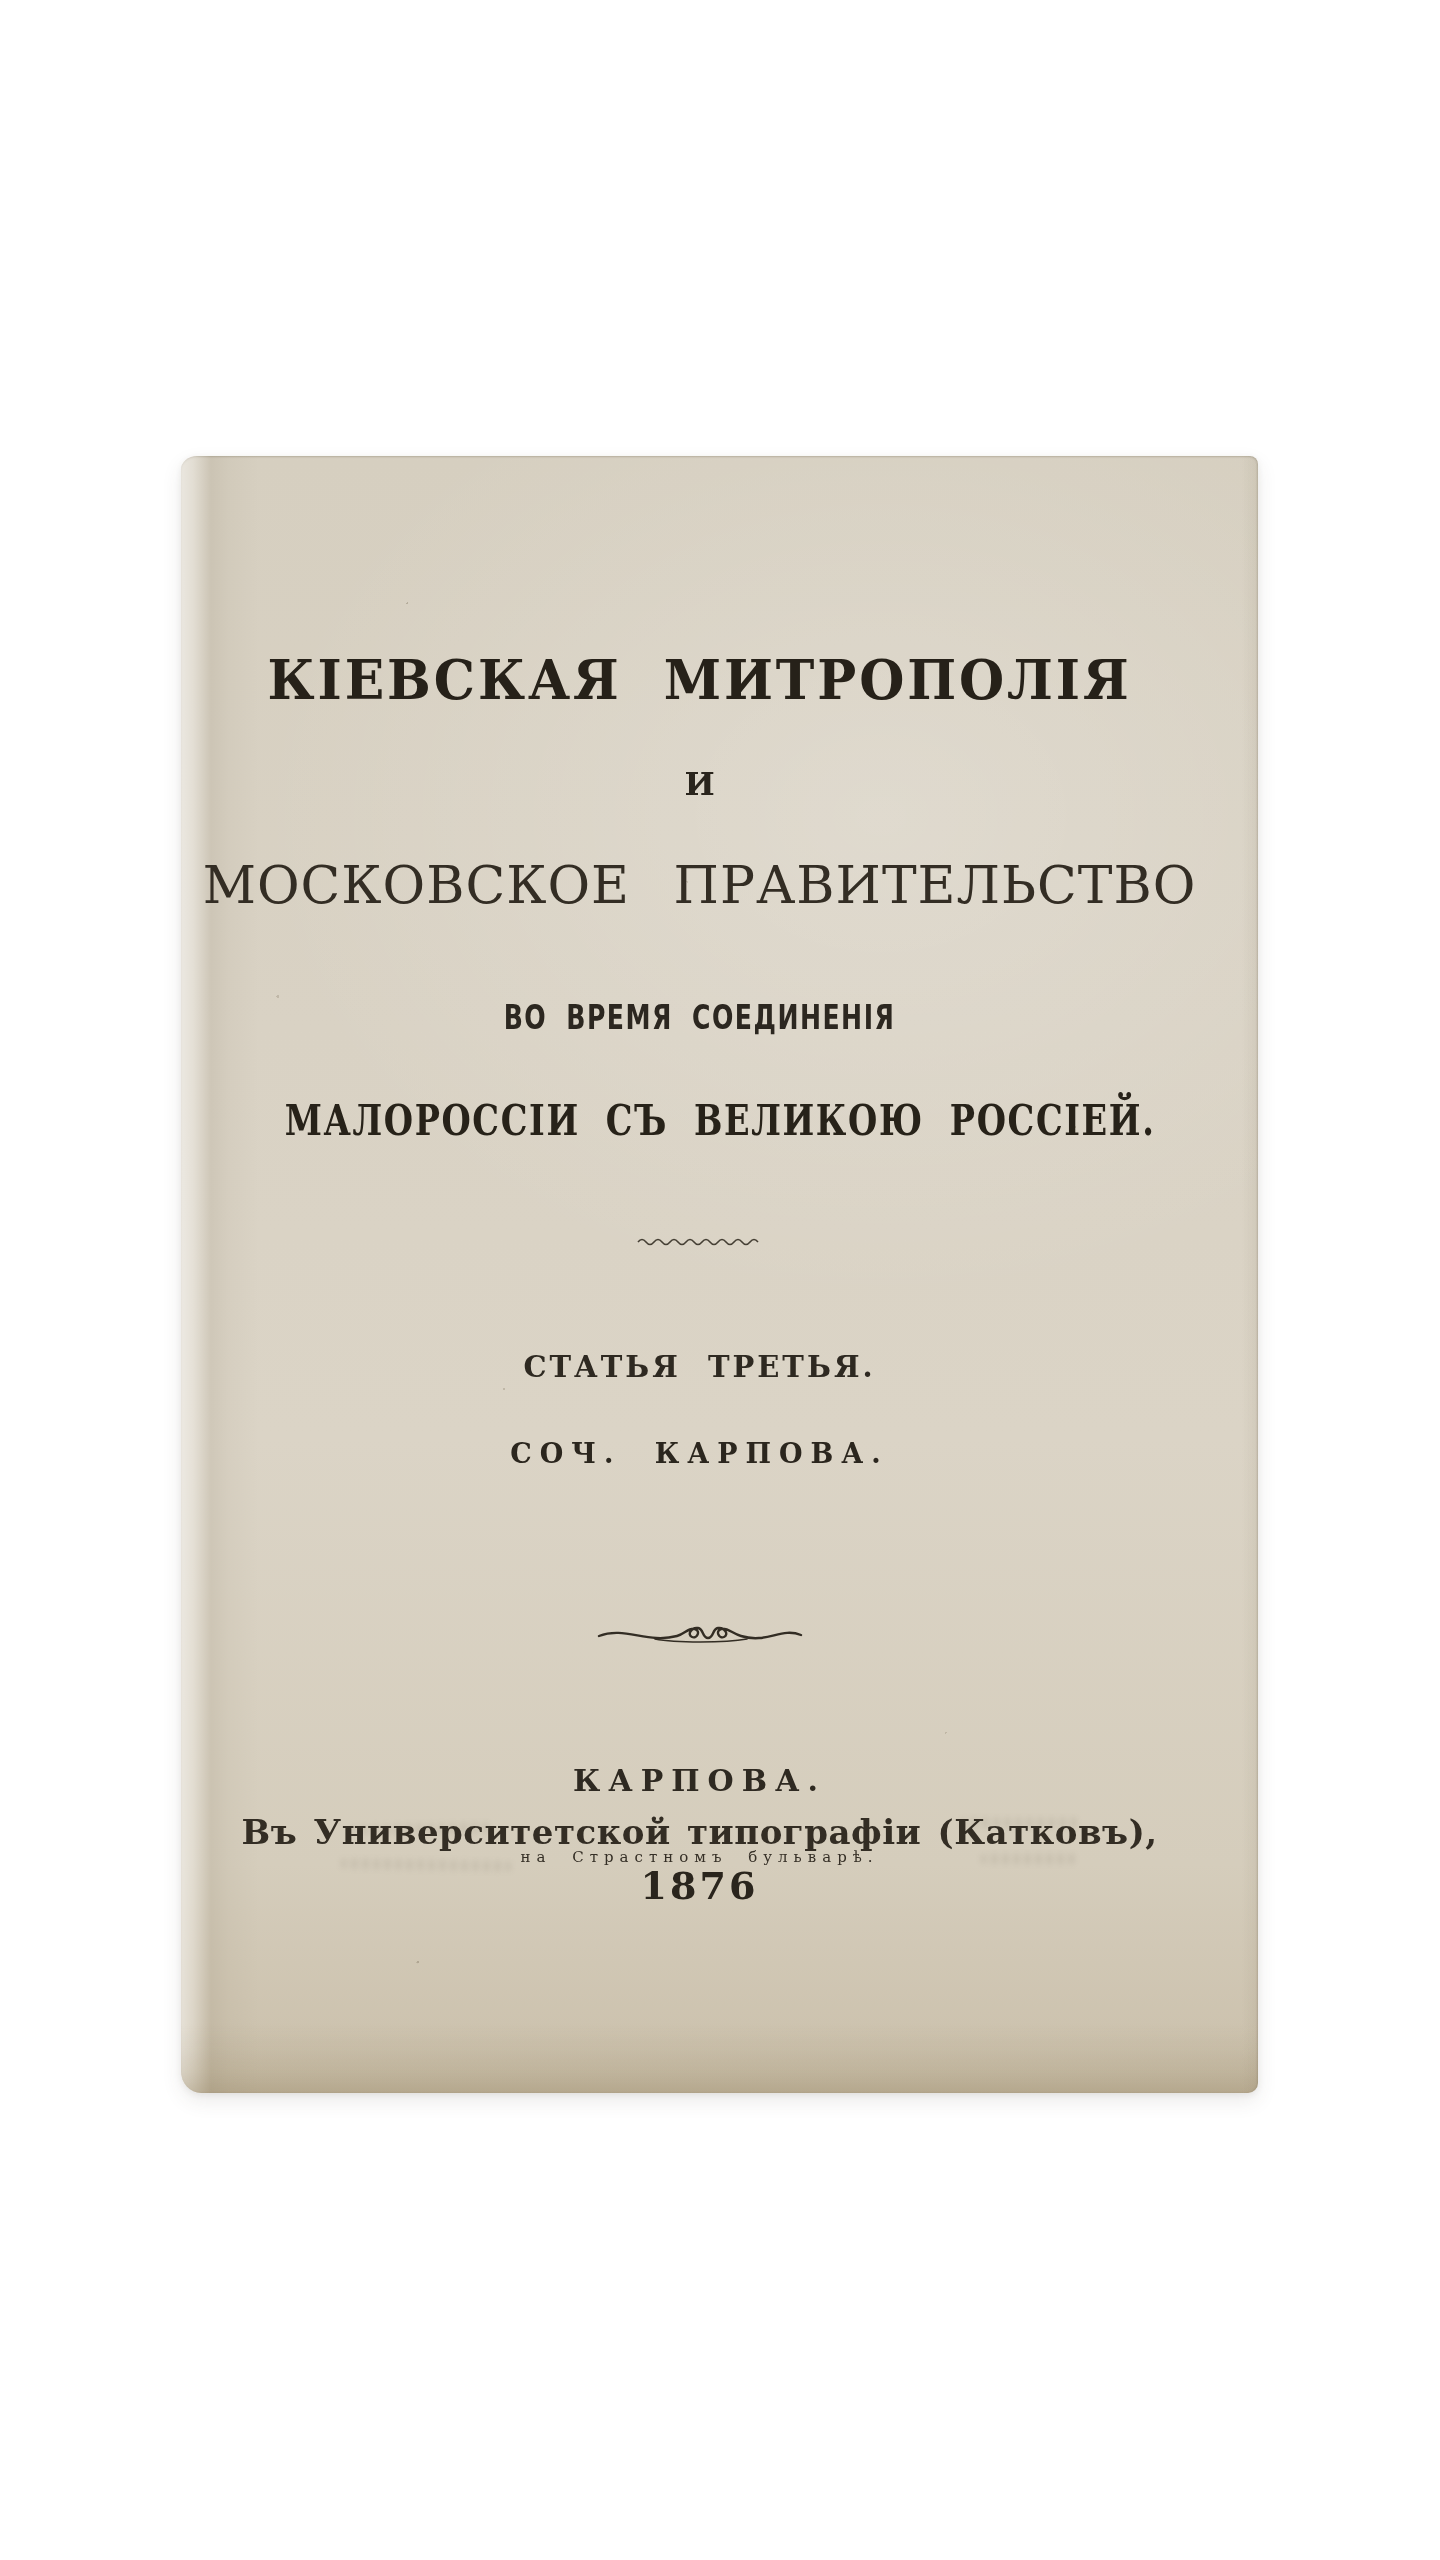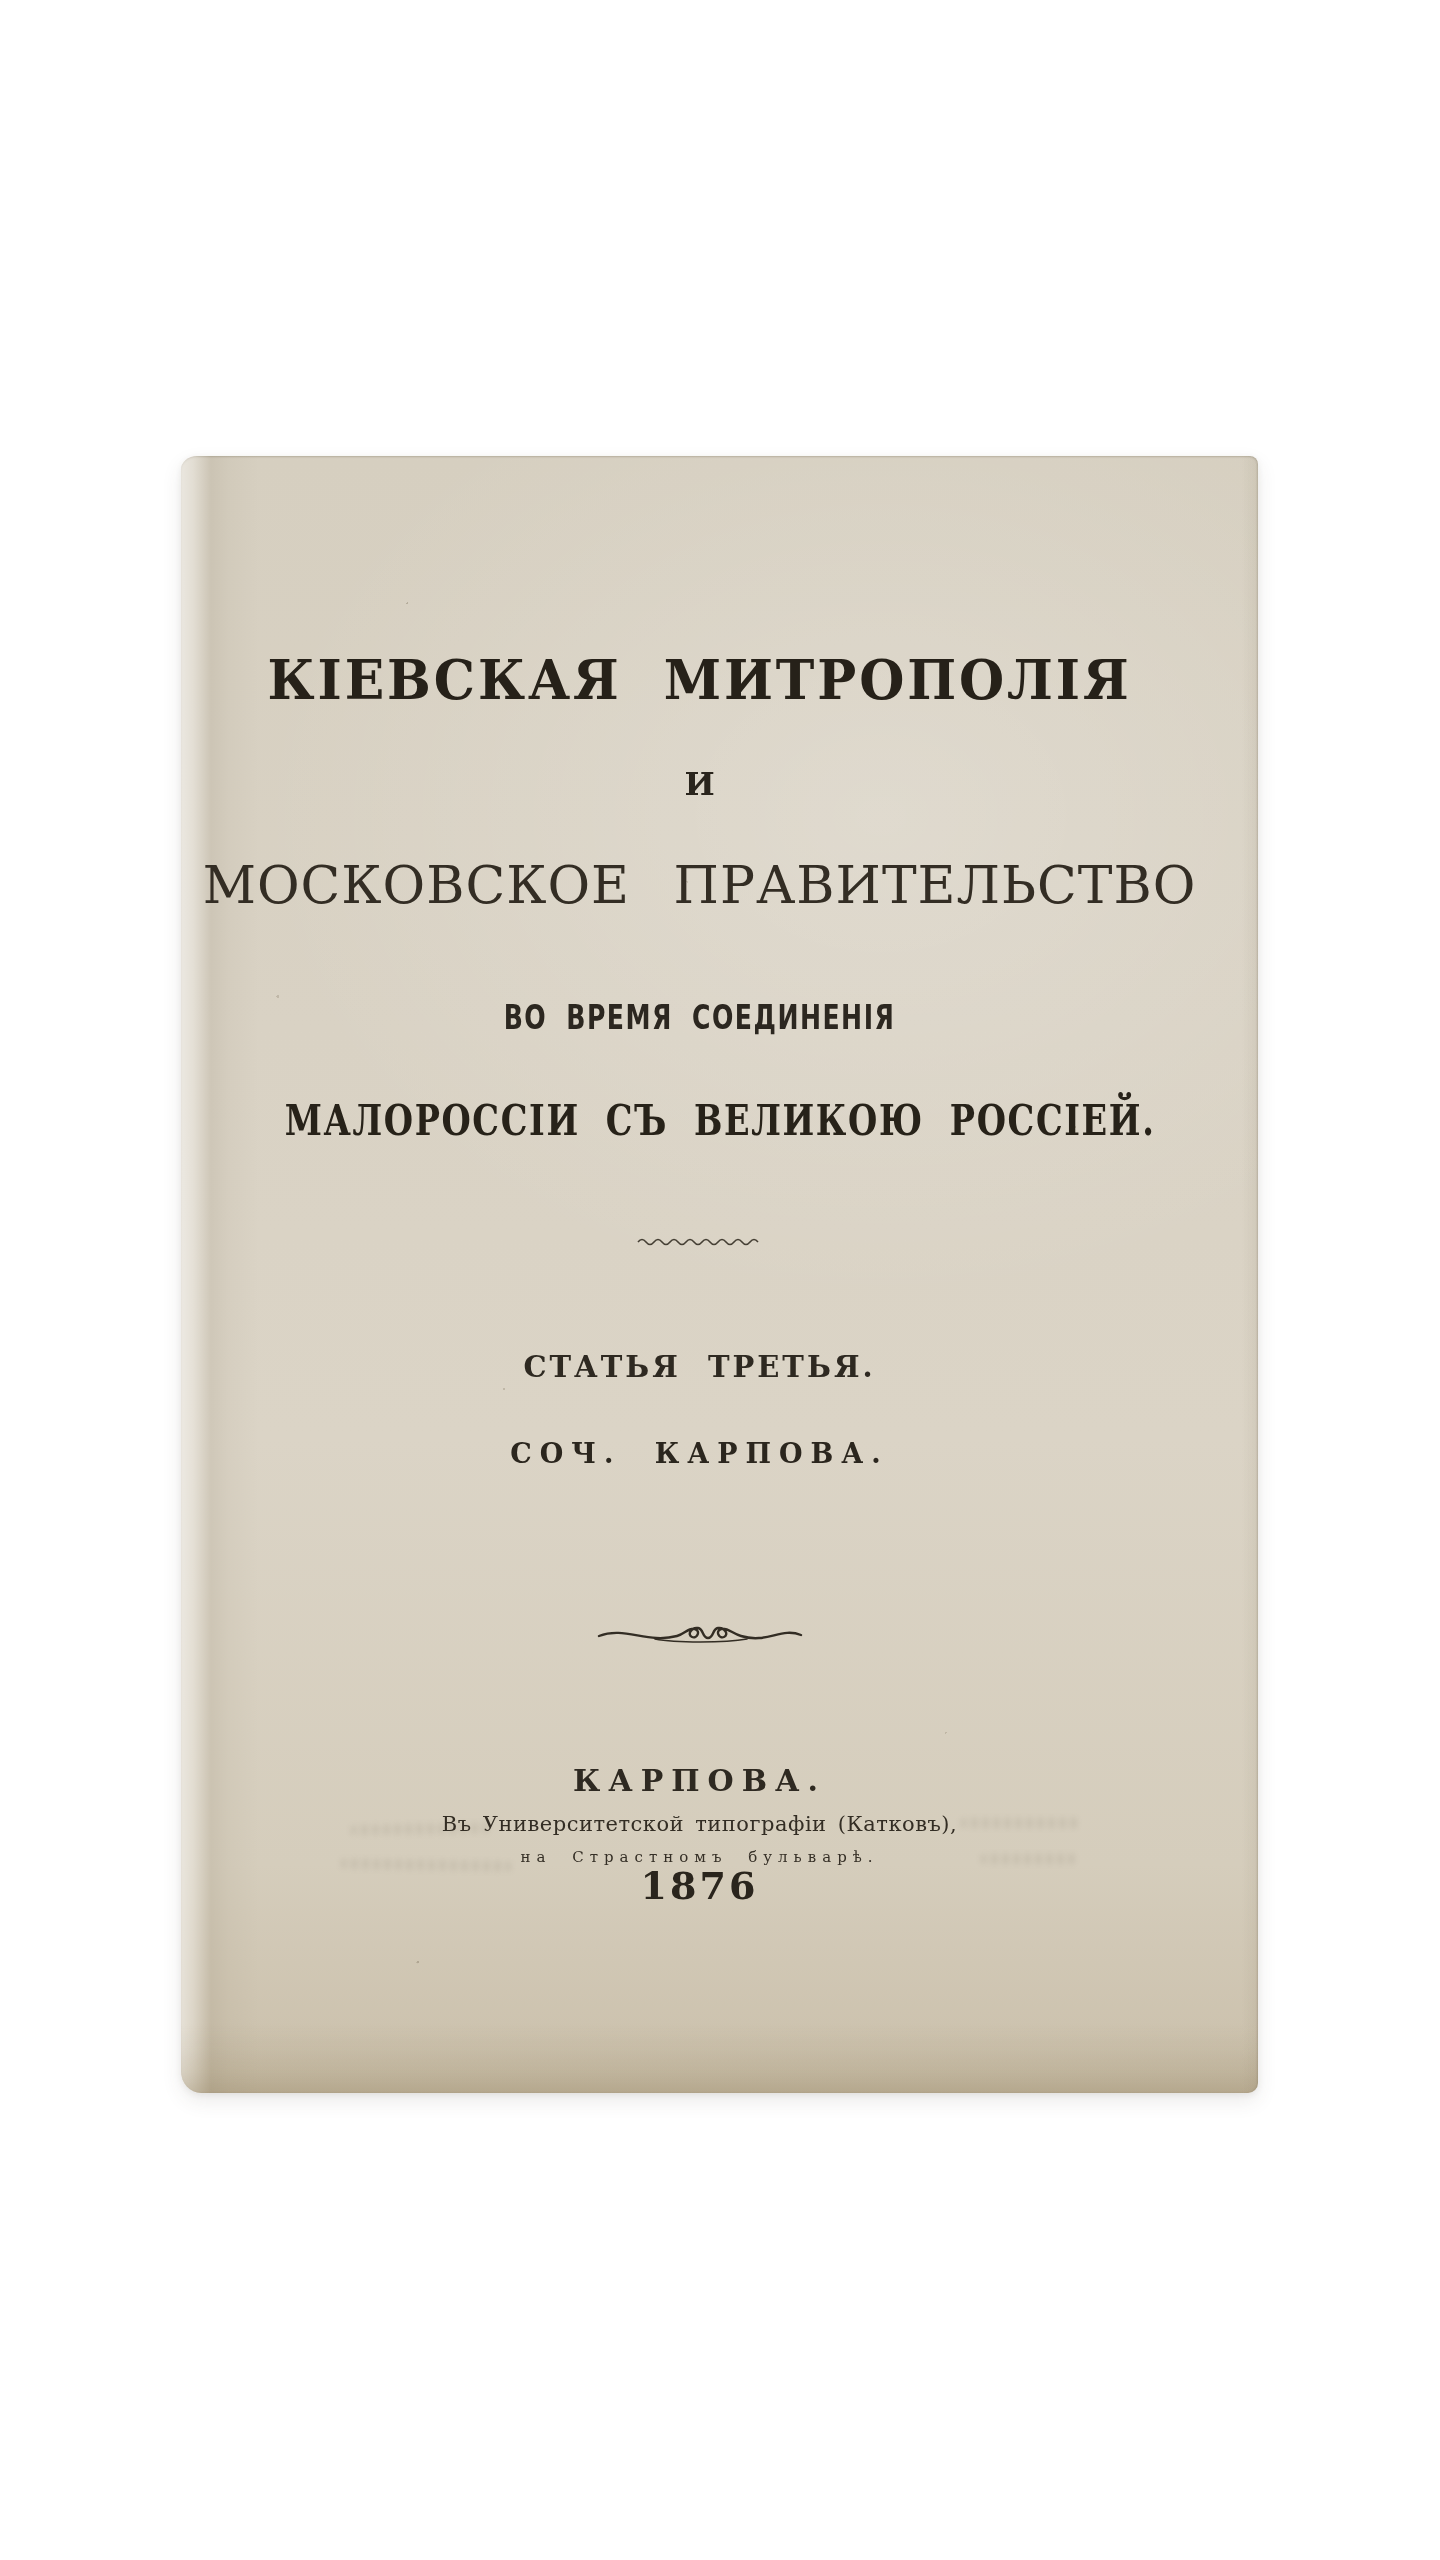--- a/index.html
+++ b/index.html
@@ -149,22 +149,22 @@
   .flourish { top: 1164px; }
   .imprint-city {
     top: 1307px;
     font-size: 30px;
     font-weight: bold;
     letter-spacing: 8px;
     color: #2e2921;
   }
   .imprint-publisher {
     top: 1356px;
-    font-size: 21px;
-    font-weight: normal;
+    font-size: 34px;
+    font-weight: bold;
     letter-spacing: 0.5px;
     word-spacing: 4px;
     color: #332d24;
   }
   .imprint-address {
     top: 1392px;
     font-size: 15px;
     font-weight: normal;
     letter-spacing: 6px;
     word-spacing: 10px;

